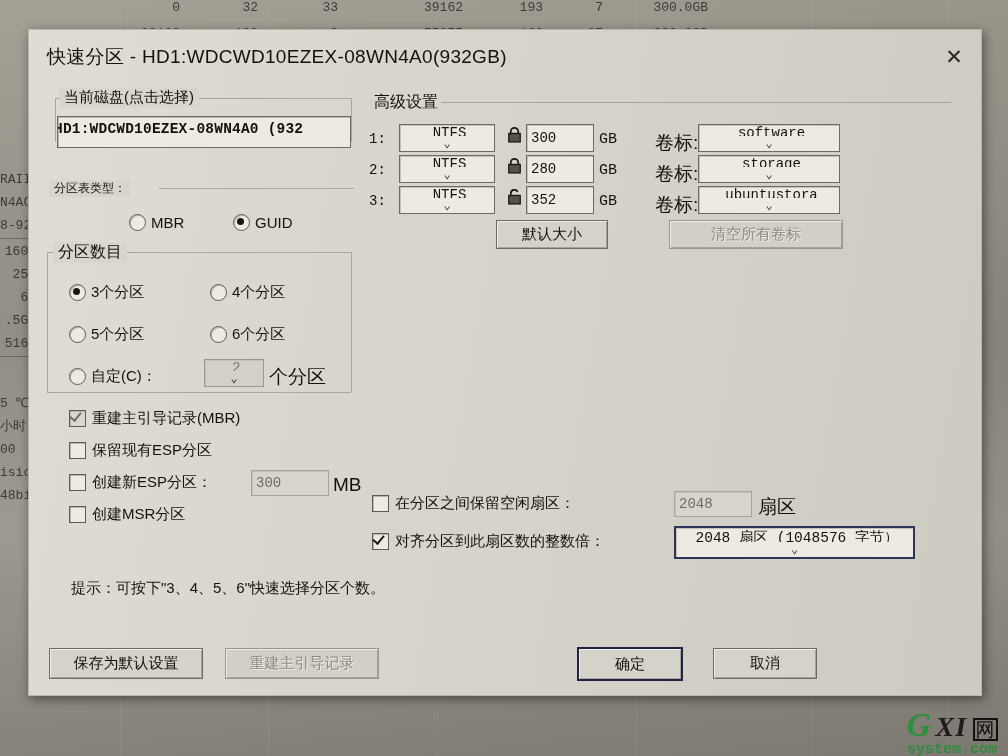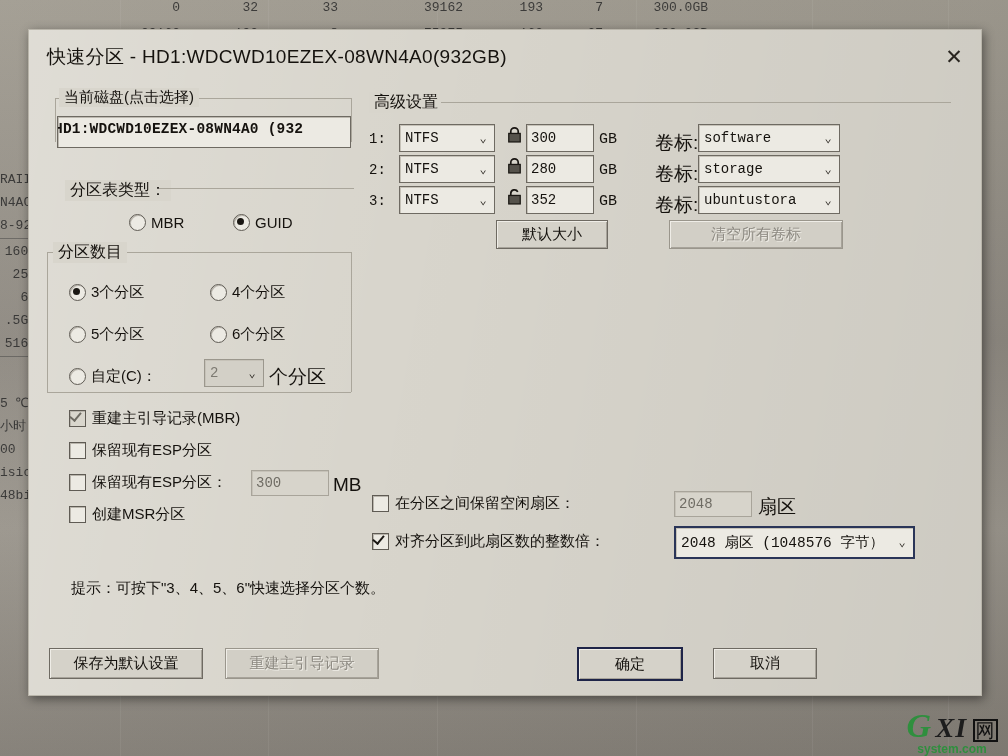--- a/index.html
+++ b/index.html
@@ -47,21 +47,21 @@
 
   
   .listbox{position:absolute;background:#eceae3;border:1px solid #6e6a62;
     box-shadow:inset 1px 1px 0 #bdb9b0;overflow:hidden;}
   .listbox .row{font-family:Liberation Mono, monospace;
     font-size:14.5px;font-weight:bold;white-space:nowrap;padding:4px 0 0 0;
     margin-left:-4px;letter-spacing:.2px;}
 
   .combo{position:absolute;background:#eceae3;border:1px solid #6e6a62;
     box-shadow:inset 1px 1px 0 #c6c2b8;display:flex;align-items:center;
-    font-family:"Liberation Mono","DejaVu Sans Mono",monospace;font-size:14px;}
+    font-family:"Liberation Mono","DejaVu Sans Mono",monospace;font-size:14px;flex-direction:column;}
   .combo .val{flex:1;padding-left:5px;white-space:nowrap;overflow:hidden;}
   .combo .arw{width:22px;text-align:center;font-size:12px;color:#2a2620;}
   .combo.flat{background:#d3d0c7;border:1px solid #9b978d;color:#7d7a72;}
 
   .txt{position:absolute;background:#eceae3;border:1px solid #6e6a62;
     box-shadow:inset 1px 1px 0 #c6c2b8;
     font-family:"Liberation Mono","DejaVu Sans Mono",monospace;font-size:14px;
     display:flex;align-items:center;padding-left:4px;}
   .txt.dis{background:#d7d4cb;border:1px solid #a8a49a;color:#6f6c64;}
 
@@ -95,21 +95,21 @@
 
   
   #wm{position:absolute;right:4px;bottom:2px;width:104px;height:44px;
       display:flex;align-items:center;justify-content:center;}
   #wm .g{font-family:"Liberation Serif","DejaVu Serif",serif;font-size:34px;
       color:#2f8f3e;font-style:italic;font-weight:bold;line-height:1;}
   #wm .xi{font-family:"Liberation Serif","DejaVu Serif",serif;font-size:28px;
       color:#1d1d1d;font-style:italic;font-weight:bold;letter-spacing:1px;}
   #wm .sq{display:inline-block;font-size:19px;color:#111;border:2px solid #111;
       padding:0 1px;line-height:1;margin-left:1px;}
-  #wm .dom{font-family:Liberation Sans, sans-serif;font-size:12px;
+  #wm .dom{font-family:Liberation Mono, monospace;font-size:15px;
       color:#2f8f3e;font-weight:bold;}
 </style>
 </head>
 <body>
 
 <div id="bg">
   <div class="vstripe" style="left:120px"></div>
   <div class="vstripe" style="left:268px"></div>
   <div class="vstripe" style="left:437px"></div>
   <div class="vstripe" style="left:636px"></div>
@@ -168,21 +168,21 @@
   </div>
 
   <div class="gline" style="left:26px;top:68px;width:296px"></div>
   <div class="gline v" style="left:26px;top:68px;height:44px;width:1px"></div>
   <div class="gline v" style="left:322px;top:68px;height:44px;width:1px"></div>
   <div class="glabel" style="left:30px;top:58px">当前磁盘(点击选择)</div>
   <div class="listbox" style="left:28px;top:86px;width:292px;height:30px">
     <div class="row">HD1:WDCWD10EZEX-08WN4A0 (932</div>
   </div>
 
-  <div class="glabel" style="left:36px;top:150px;font-size:16px">分区表类型：</div>
+  <div class="glabel" style="left:20px;top:150px;font-size:12px">分区表类型：</div>
   <div class="gline" style="left:130px;top:158px;width:195px"></div>
   <div class="radio" style="left:100px;top:184px">
     <i></i>
     <span>MBR</span>
   </div>
   <div class="radio on" style="left:204px;top:184px">
     <i></i>
     <span>GUID</span>
   </div>
 
@@ -221,21 +221,21 @@
   <div class="cb on grey" style="left:40px;top:379px">
     <i></i>
     <span>重建主引导记录(MBR)</span>
   </div>
   <div class="cb" style="left:40px;top:411px">
     <i></i>
     <span>保留现有ESP分区</span>
   </div>
   <div class="cb" style="left:40px;top:443px">
     <i></i>
-    <span>保留现有ESP分区：</span>
+    <span>创建新ESP分区：</span>
   </div>
   <div class="txt dis" style="left:222px;top:440px;width:72px;height:24px">
     <span>300</span>
   </div>
   <div class="lbl" style="left:304px;top:444px">MB</div>
   <div class="cb" style="left:40px;top:475px">
     <i></i>
     <span>创建MSR分区</span>
   </div>
 

